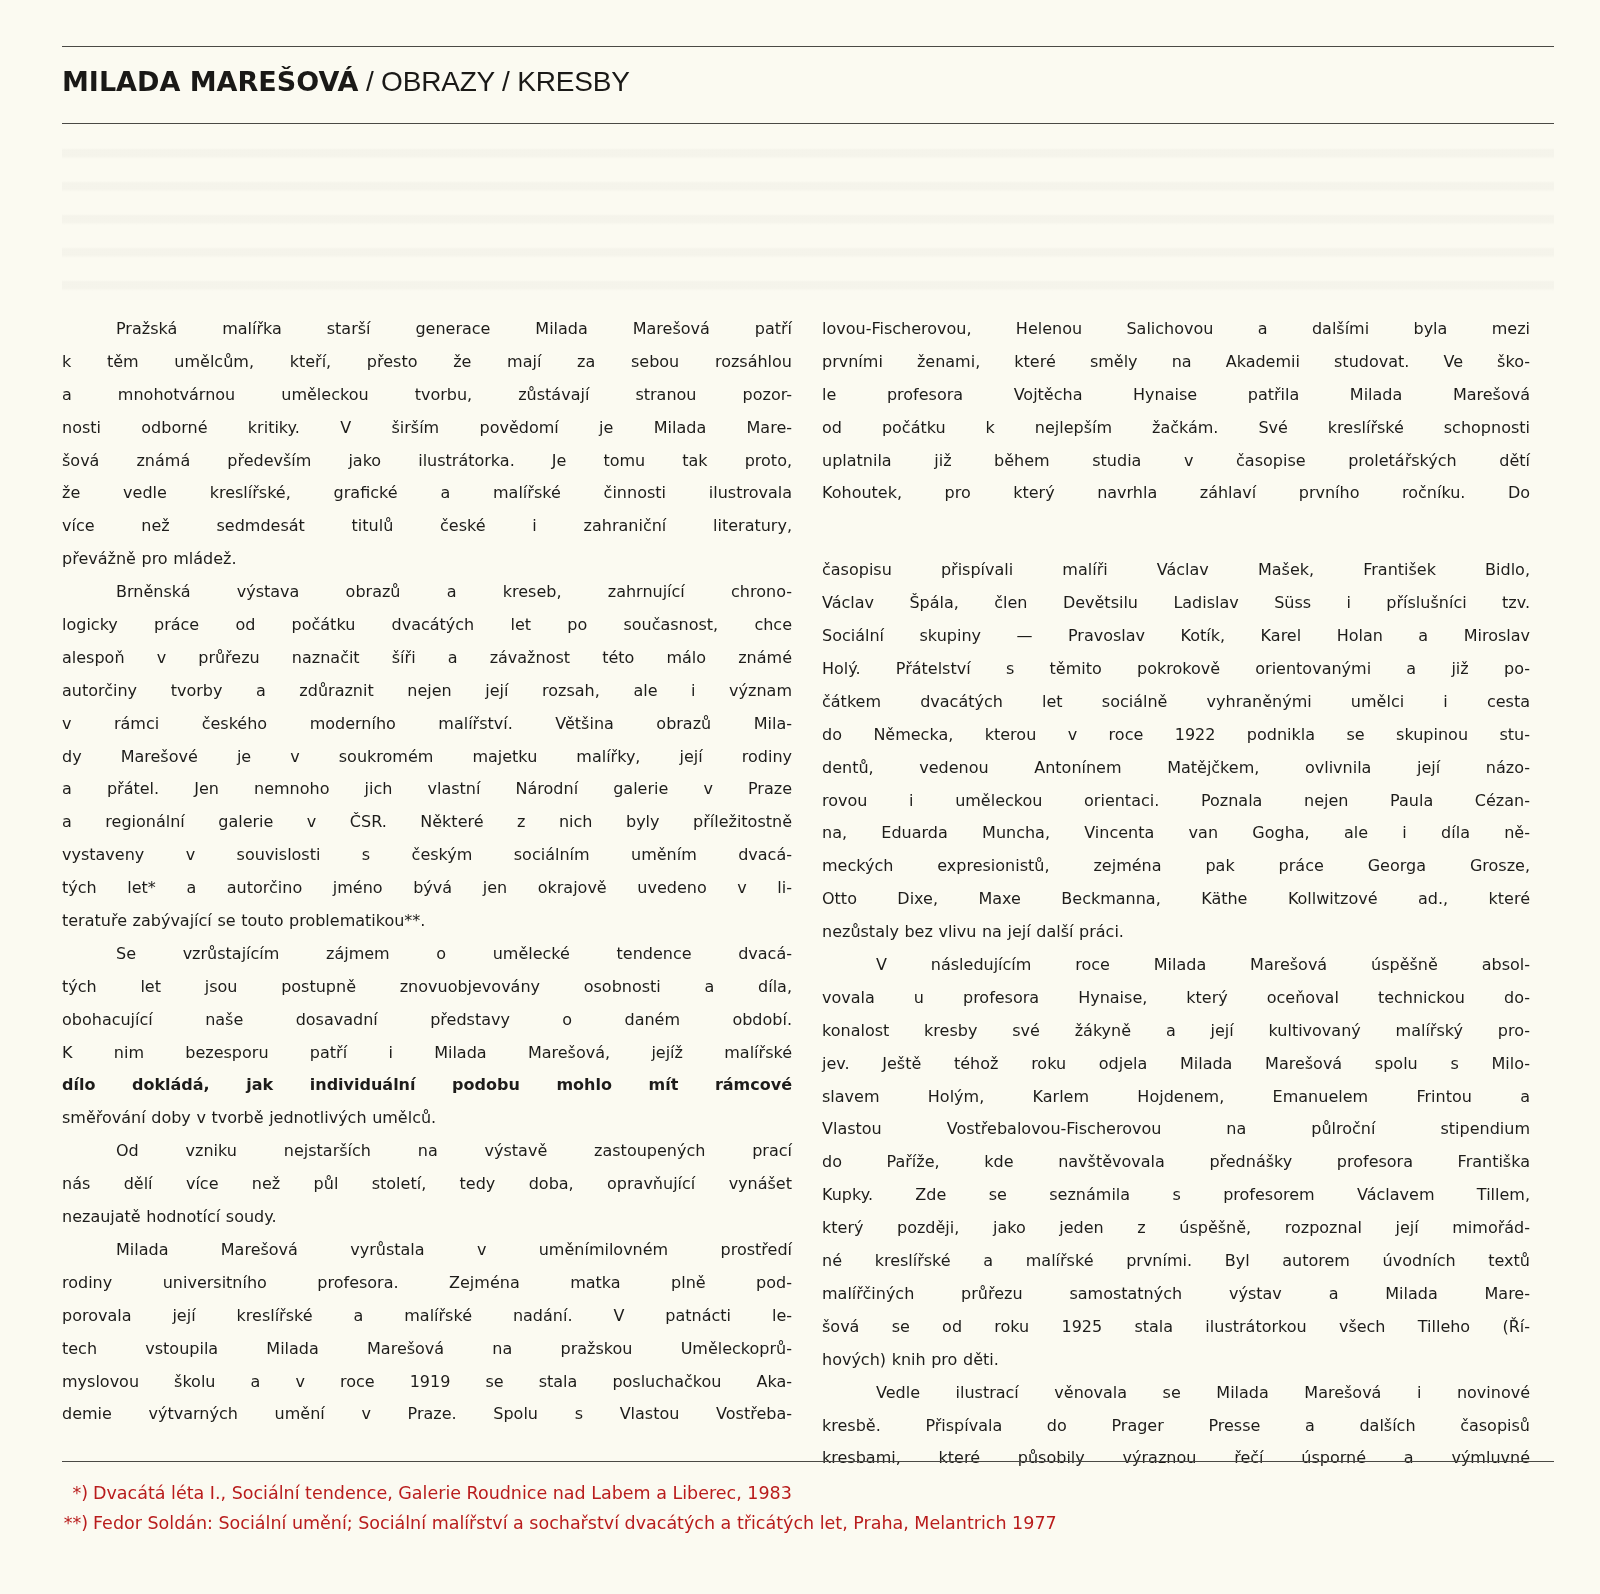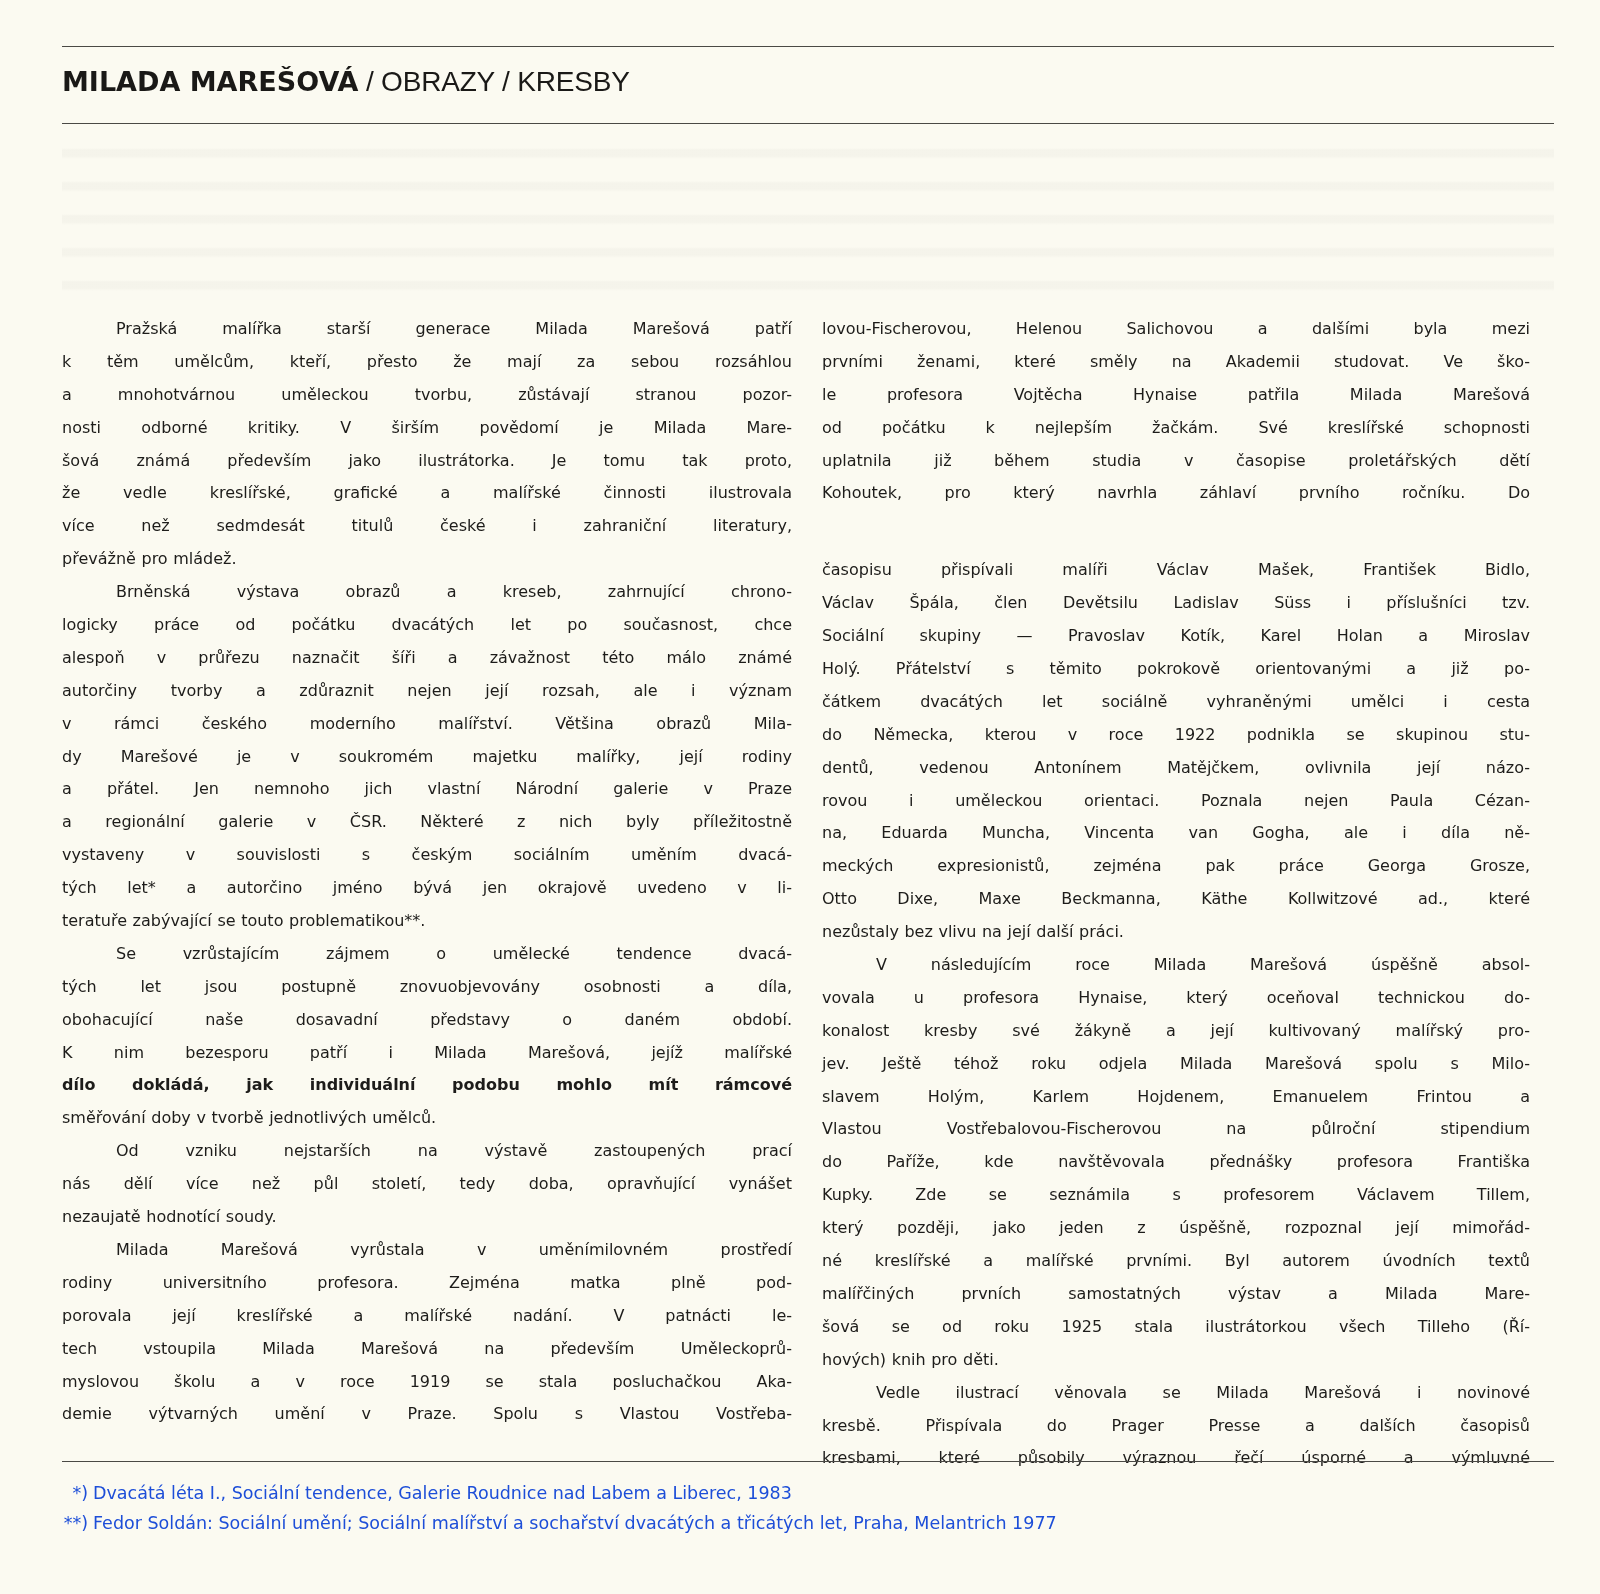--- a/index.html
+++ b/index.html
@@ -89,21 +89,21 @@
     .line.indent {
       padding-left: 54px;
     }
 
     .footnotes {
       position: absolute;
       left: 62px;
       top: 1478px;
       font-size: 17.5px;
       line-height: 30px;
-      color: #1d4ed8;
+      color: #b91c1c;
     }
     .footnote {
       display: block;
       white-space: nowrap;
     }
     .footnote .mark {
       display: inline-block;
       width: 26px;
       text-align: right;
       margin-right: 5px;
@@ -147,21 +147,21 @@
     <span class="line" style="white-space: nowrap; display: block; word-spacing: 22.6667px;">obohacující naše dosavadní představy o daném období.</span>
     <span class="line" style="white-space: nowrap; display: block; word-spacing: 18px;">K nim bezesporu patří i Milada Marešová, jejíž malířské</span>
     <span class="line" style="white-space: nowrap; display: block; word-spacing: 17.7857px; font-weight: bold;">dílo dokládá, jak individuální podobu mohlo mít rámcové</span>
     <span class="line last" style="white-space: nowrap; display: block;">směřování doby v tvorbě jednotlivých umělců.</span>
     <span class="line indent" style="white-space: nowrap; display: block; word-spacing: 18.3333px;">Od vzniku nejstarších na výstavě zastoupených prací</span>
     <span class="line" style="white-space: nowrap; display: block; word-spacing: 10.8333px;">nás dělí více než půl století, tedy doba, opravňující vynášet</span>
     <span class="line last" style="white-space: nowrap; display: block;">nezaujatě hodnotící soudy.</span>
     <span class="line indent" style="white-space: nowrap; display: block; word-spacing: 18.1px;">Milada Marešová vyrůstala v uměnímilovném prostředí</span>
     <span class="line" style="white-space: nowrap; display: block; word-spacing: 20.1667px;">rodiny universitního profesora. Zejména matka plně pod-</span>
     <span class="line" style="white-space: nowrap; display: block; word-spacing: 17.5px;">porovala její kreslířské a malířské nadání. V patnácti le-</span>
-    <span class="line" style="white-space: nowrap; display: block; word-spacing: 17.1667px;">tech vstoupila Milada Marešová na především Uměleckoprů-</span>
+    <span class="line" style="white-space: nowrap; display: block; word-spacing: 17.1667px;">tech vstoupila Milada Marešová na pražskou Uměleckoprů-</span>
     <span class="line" style="white-space: nowrap; display: block; word-spacing: 13.0556px;">myslovou školu a v roce 1919 se stala posluchačkou Aka-</span>
     <span class="line" style="white-space: nowrap; display: block; word-spacing: 11.875px;">demie výtvarných umění v Praze. Spolu s Vlastou Vostřeba-</span>
   </div>
 <div class="column right" id="col-right">
     <span class="line" style="white-space: nowrap; display: block; word-spacing: 13.1667px;">lovou-Fischerovou, Helenou Salichovou a dalšími byla mezi</span>
     <span class="line" style="white-space: nowrap; display: block; word-spacing: 9.375px;">prvními ženami, které směly na Akademii studovat. Ve ško-</span>
     <span class="line" style="white-space: nowrap; display: block; word-spacing: 21.5px;">le profesora Vojtěcha Hynaise patřila Milada Marešová</span>
     <span class="line" style="white-space: nowrap; display: block; word-spacing: 12.9286px;">od počátku k nejlepším žačkám. Své kreslířské schopnosti</span>
     <span class="line" style="white-space: nowrap; display: block; word-spacing: 16.3571px;">uplatnila již během studia v časopise proletářských dětí</span>
     <span class="line" style="white-space: nowrap; display: block; word-spacing: 16.3571px;">Kohoutek, pro který navrhla záhlaví prvního ročníku. Do</span>
@@ -180,21 +180,21 @@
     <span class="line indent" style="white-space: nowrap; display: block; word-spacing: 15.5px;">V následujícím roce Milada Marešová úspěšně absol-</span>
     <span class="line" style="white-space: nowrap; display: block; word-spacing: 11.6429px;">vovala u profesora Hynaise, který oceňoval technickou do-</span>
     <span class="line" style="white-space: nowrap; display: block; word-spacing: 10.25px;">konalost kresby své žákyně a její kultivovaný malířský pro-</span>
     <span class="line" style="white-space: nowrap; display: block; word-spacing: 10.7222px;">jev. Ještě téhož roku odjela Milada Marešová spolu s Milo-</span>
     <span class="line" style="white-space: nowrap; display: block; word-spacing: 18.5px;">slavem Holým, Karlem Hojdenem, Emanuelem Frintou a</span>
     <span class="line" style="white-space: nowrap; display: block; word-spacing: 21.25px;">Vlastou Vostřebalovou-Fischerovou na půlroční stipendium</span>
     <span class="line" style="white-space: nowrap; display: block; word-spacing: 13.5px;">do Paříže, kde navštěvovala přednášky profesora Františka</span>
     <span class="line" style="white-space: nowrap; display: block; word-spacing: 16.2143px;">Kupky. Zde se seznámila s profesorem Václavem Tillem,</span>
     <span class="line" style="white-space: nowrap; display: block; word-spacing: 9.875px;">který později, jako jeden z úspěšně, rozpoznal její mimořád-</span>
     <span class="line" style="white-space: nowrap; display: block; word-spacing: 8.5px;">né kreslířské a malířské prvními. Byl autorem úvodních textů</span>
-    <span class="line" style="white-space: nowrap; display: block; word-spacing: 16.8333px;">malířčiných prvních samostatných výstav a Milada Mare-</span>
+    <span class="line" style="white-space: nowrap; display: block; word-spacing: 16.8333px;">malířčiných průřezu samostatných výstav a Milada Mare-</span>
     <span class="line" style="white-space: nowrap; display: block; word-spacing: 10.1667px;">šová se od roku 1925 stala ilustrátorkou všech Tilleho (Ří-</span>
     <span class="line last" style="white-space: nowrap; display: block;">hových) knih pro děti.</span>
     <span class="line indent" style="white-space: nowrap; display: block; word-spacing: 9.64286px;">Vedle ilustrací věnovala se Milada Marešová i novinové</span>
     <span class="line" style="white-space: nowrap; display: block; word-spacing: 19.2143px;">kresbě. Přispívala do Prager Presse a dalších časopisů</span>
     <span class="line" style="white-space: nowrap; display: block; word-spacing: 10.0714px;">kresbami, které působily výraznou řečí úsporné a výmluvné</span>
   </div>
 
 <div class="rule above-notes"></div>
 
 <div class="footnotes" id="footnotes">

